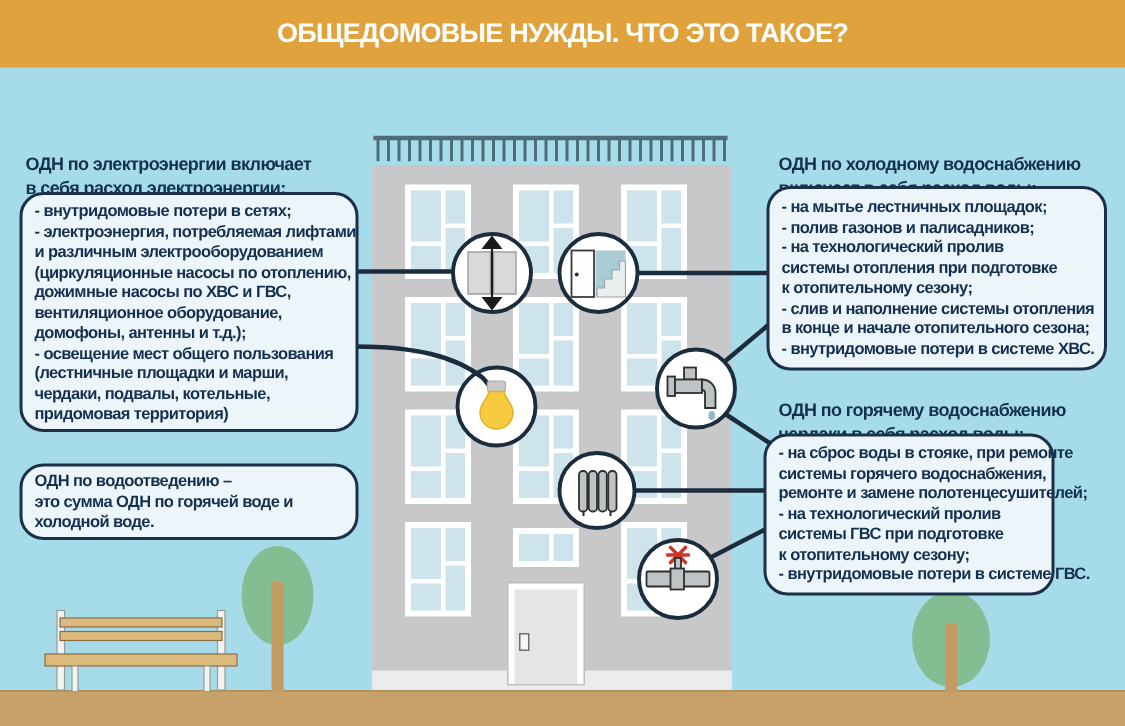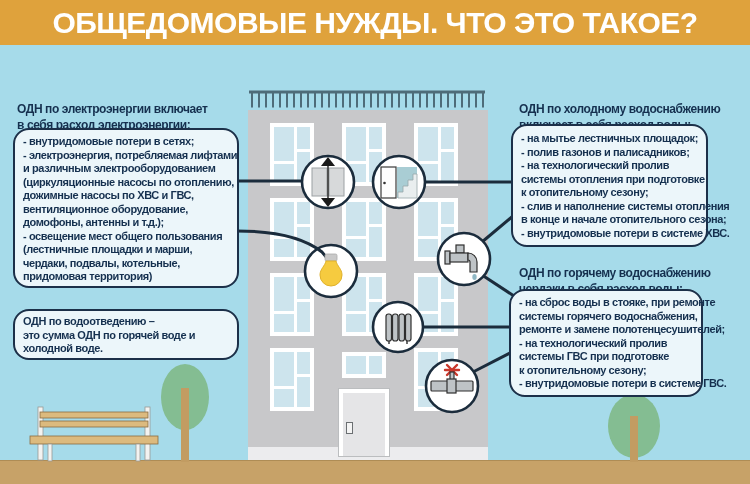--- a/index.html
+++ b/index.html
@@ -4,21 +4,21 @@
 <style>
   html,body{margin:0;padding:0;}
   #stage{
     position:relative;width:750px;height:484px;overflow:hidden;
     background:var(--c-bg);
     font-family:"Liberation Sans","DejaVu Sans",sans-serif;
     -webkit-font-smoothing:antialiased;
   }
   
   .header{position:absolute;left:0;top:0;width:750px;height:45px;background:var(--c-header);display:flex;align-items:center;justify-content:center;}
-  .title{color:#fff;font-weight:700;font-size:30px;letter-spacing:-.5px;white-space:pre;text-align:right;}
+  .title{color:#fff;font-weight:700;font-size:18px;letter-spacing:-.5px;white-space:pre;text-align:right;}
   .subtitle{position:absolute;left:0;top:52px;width:750px;text-align:center;color:var(--c-text);font-weight:700;font-size:11.5px;letter-spacing:-.4px;white-space:pre;}
   
   .facade{position:absolute;left:248px;top:110px;width:240px;height:352px;background:var(--c-wall);}
   .base-strip{position:absolute;left:248px;top:447px;width:240px;height:15px;background:#ECECEE;}
   .ground{position:absolute;left:0;top:460px;width:750px;height:24px;background:var(--c-ground);border-top:1px solid #AE8C55;}
   .win{position:absolute;width:44px;height:63px;background:#fff;}
   .win i{position:absolute;background:var(--c-pane);}
   .win .a{left:4px;top:4px;width:20px;height:34px;}
   .win .b{left:4px;bottom:4px;width:20px;height:18px;}
   .win .c{right:4px;top:4px;width:13px;height:22px;}
@@ -34,21 +34,21 @@
   .ln{stroke:var(--c-line);stroke-width:3;fill:none;}
   .circ{fill:#fff;stroke:var(--c-line);stroke-width:2.6;}
   .parapet{stroke:var(--c-parapet);}
   .metal{fill:var(--c-metal);stroke:#2F2F2F;stroke-width:1.2;}
   
   .head{position:absolute;color:var(--c-text);font-weight:700;font-size:12px;line-height:15.5px;letter-spacing:-.4px;white-space:pre;z-index:5;margin-top:12px;}
   .box{position:absolute;background:var(--c-box);border:2.5px solid var(--c-border);border-radius:16px;box-sizing:border-box;
        color:var(--c-text);font-weight:700;font-size:11px;line-height:13.5px;letter-spacing:-.4px;white-space:pre;z-index:5;padding:5px 8px;}
   #box-elec{left:13px;top:128px;width:226px;height:160px;}
   #box-sewage{left:13px;top:309px;width:226px;height:51px;padding-top:4px;}
-  #box-cold{left:511px;top:124px;width:197px;height:123px;padding-top:6px;}
+  #box-cold{left:511px;top:124px;width:227px;height:123px;padding-top:6px;}
   #box-hot{left:509px;top:289px;width:194px;height:108px;padding-top:5px;}
   #head-elec{left:17px;top:90px;}
   #head-cold{left:519px;top:90px;}
   #head-hot{left:519px;top:254px;}
 </style>
 </head>
 <body>
 
 <div id="stage">
 

